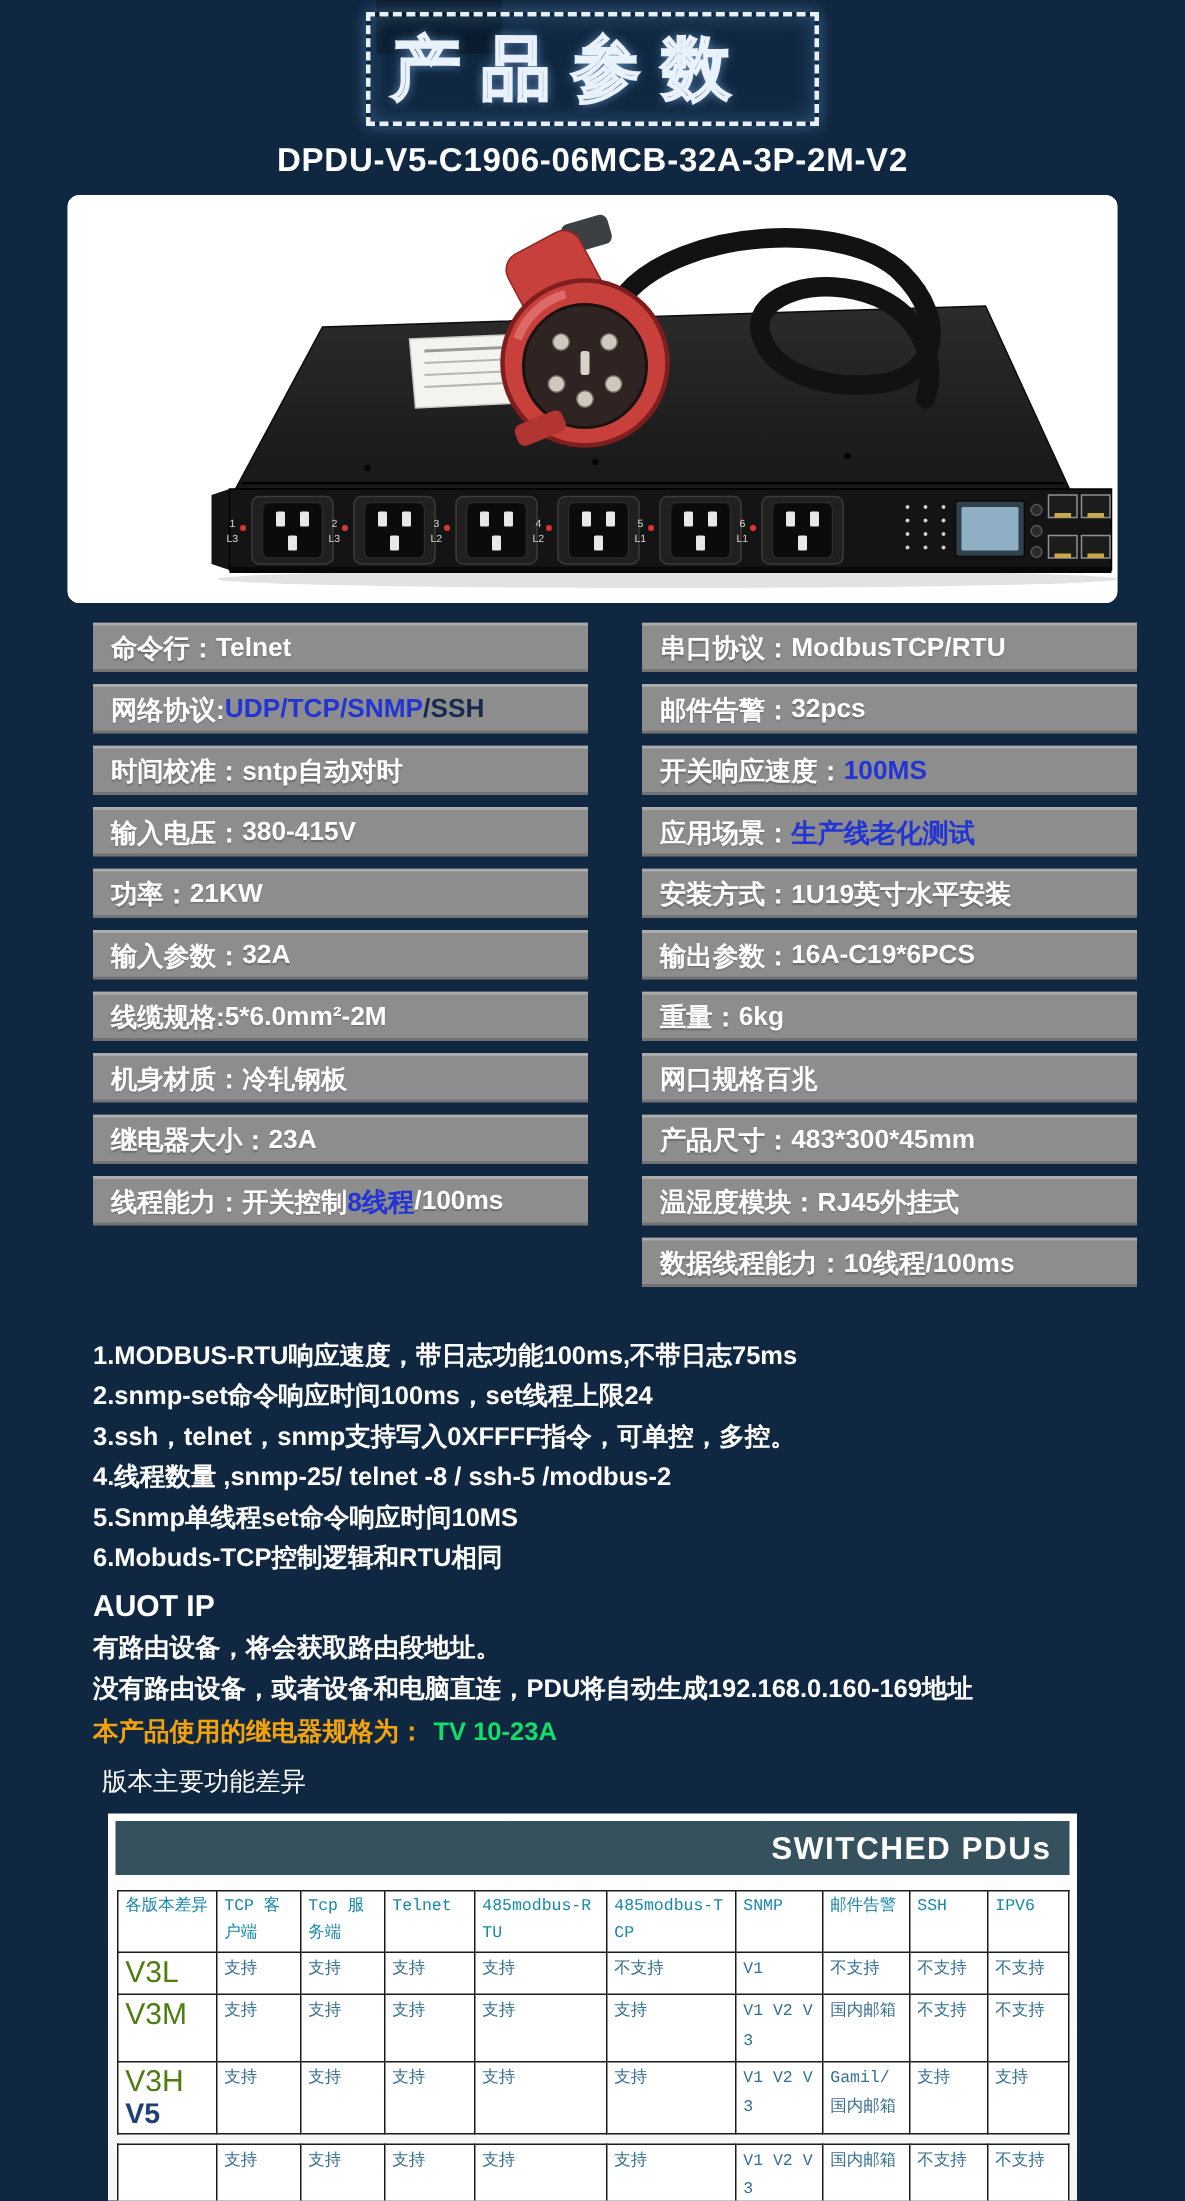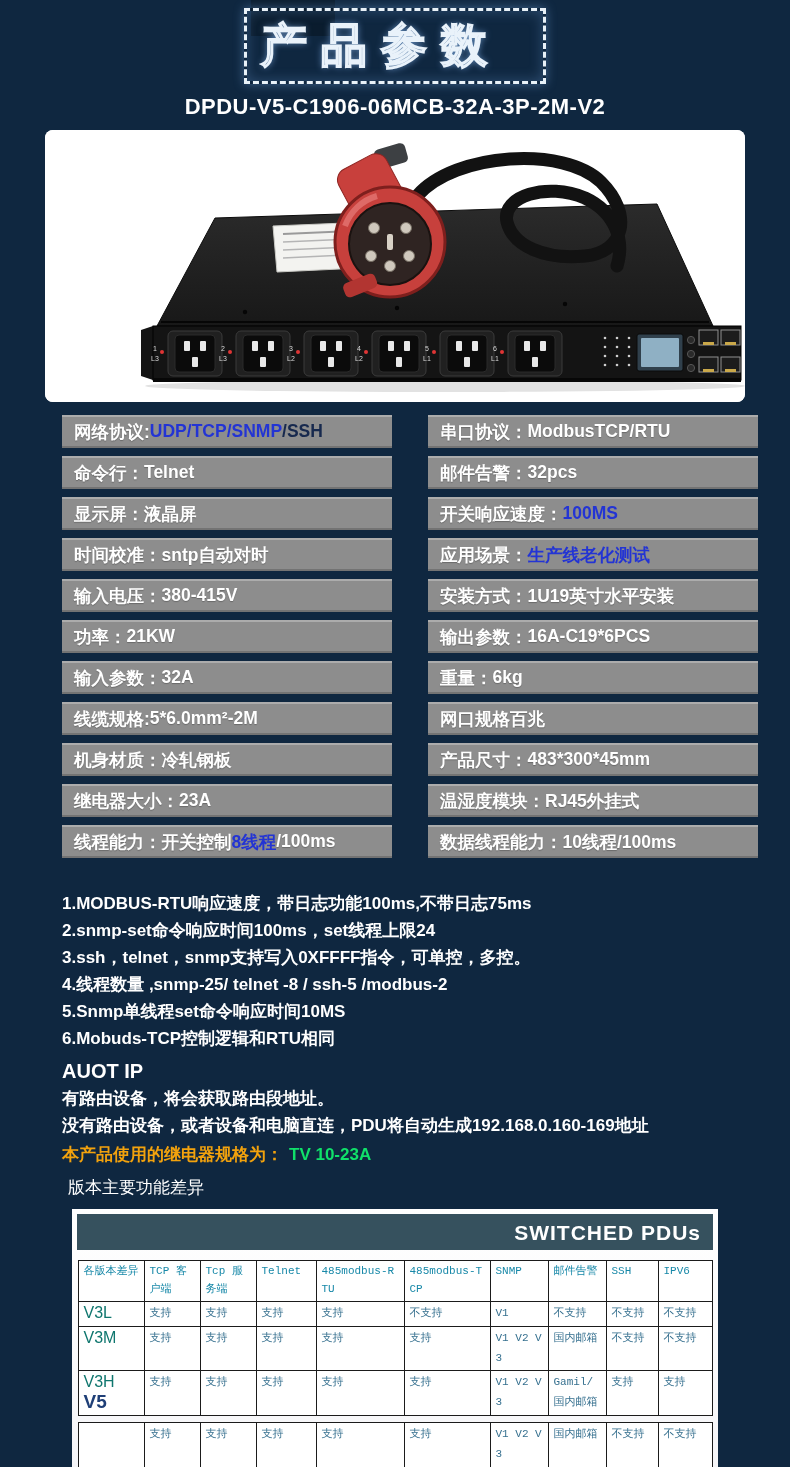--- a/index.html
+++ b/index.html
@@ -62,21 +62,21 @@
     border-collapse:collapse;table-layout:fixed;margin:0 auto;background:#fff;
     font-family:"Liberation Mono","DejaVu Sans Mono",monospace;
   }
   table.cmp th,table.cmp td{
     border:1px solid #1b1b1b;font-size:11px;padding:2px 5px;
     vertical-align:top;text-align:left;word-break:break-all;
   }
   table.cmp th{color:var(--table_header_text,#1788a8);font-weight:400;line-height:1.6;height:36px;}
   table.cmp td{color:var(--table_cell_text,#36708f);line-height:1.8;}
   td.ver{font-family:"Liberation Sans",sans-serif;}
-  .v-main{font-size:16px;line-height:1.15;color:#0f766e;}
+  .v-main{font-size:20px;line-height:1.15;color:#4d7c0f;}
   .v-sub{font-size:19px;font-weight:700;color:#1f3f77;line-height:1.05;}
   .gap2{height:6px;}
   .outlet-txt{font-size:7px;fill:#d8d8d8;font-family:"Liberation Sans",sans-serif;}
 </style>
 </head>
 <body>
 
 <div class="hdr">
   <div class="title-shadow"></div>
   <div class="title-box">
@@ -228,31 +228,27 @@
       <rect x="680" y="212" width="11" height="3" fill="#caa84a"></rect>
       <rect x="658" y="239" width="11" height="3" fill="#caa84a"></rect>
       <rect x="680" y="239" width="11" height="3" fill="#caa84a"></rect>
     </g>
   </svg>
 </div>
 
 <div class="specs">
   <div class="spec-col">
       <div class="spec-row">
+        <span>命令行：</span>
+        <span>Telnet</span>
+      </div>
+      <div class="spec-row">
         <span>网络协议:</span>
         <span class="blue">UDP/TCP/SNMP</span>
         <span class="navy">/SSH</span>
-      </div>
-      <div class="spec-row">
-        <span>命令行：</span>
-        <span>Telnet</span>
-      </div>
-      <div class="spec-row">
-        <span>显示屏：</span>
-        <span>液晶屏</span>
       </div>
       <div class="spec-row">
         <span>时间校准：</span>
         <span>sntp自动对时</span>
       </div>
       <div class="spec-row">
         <span>输入电压：</span>
         <span>380-415V</span>
       </div>
       <div class="spec-row">

